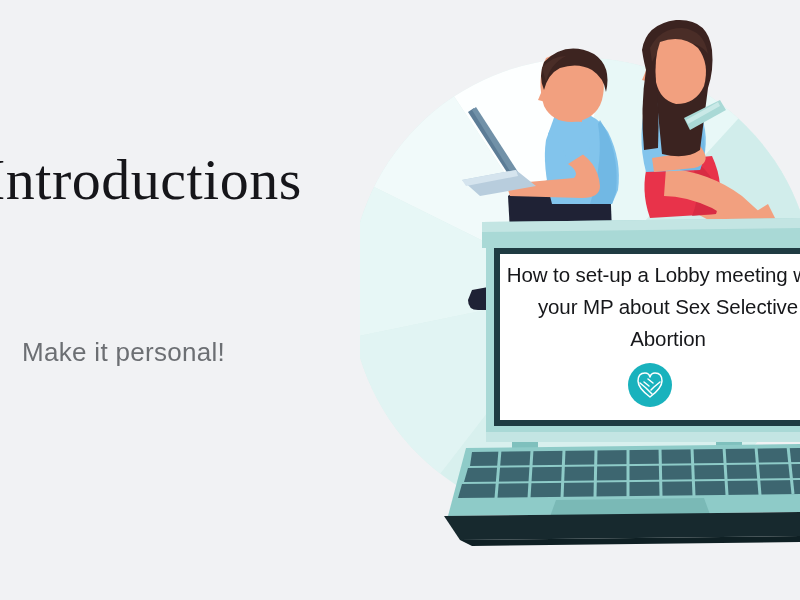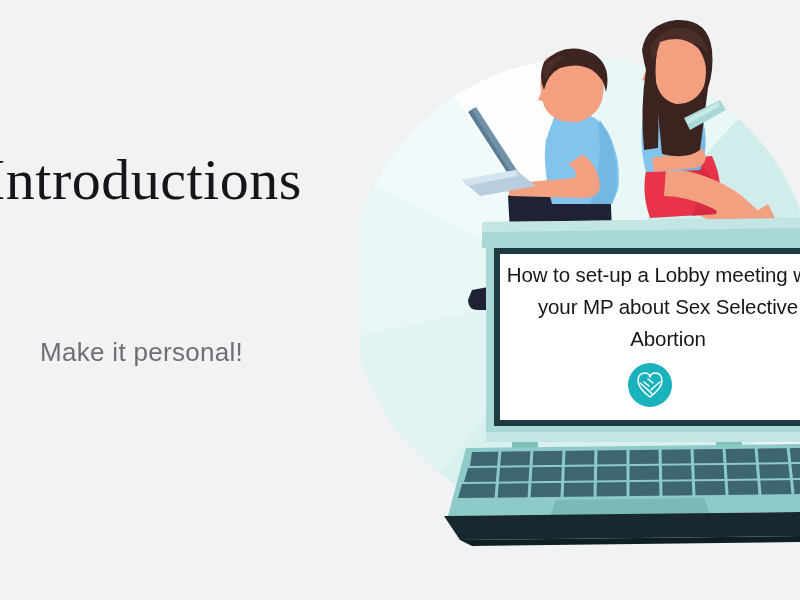--- a/index.html
+++ b/index.html
@@ -32,21 +32,21 @@
     font-family: "Liberation Serif", "DejaVu Serif", serif;
     font-size: 58px;
     font-weight: 400;
     line-height: 1.05;
     color: #16161a;
     letter-spacing: 0.5px;
     white-space: nowrap;
   }
   #subtitle-block {
     position: absolute;
-    left: 40px;
+    left: 22px;
     top: 337px;
     width: 380px;
   }
   #slide-subtitle {
     font-family: "Liberation Sans", sans-serif;
     font-size: 26px;
     font-weight: 300;
     color: #6c6f73;
     letter-spacing: 0.3px;
     white-space: nowrap;

